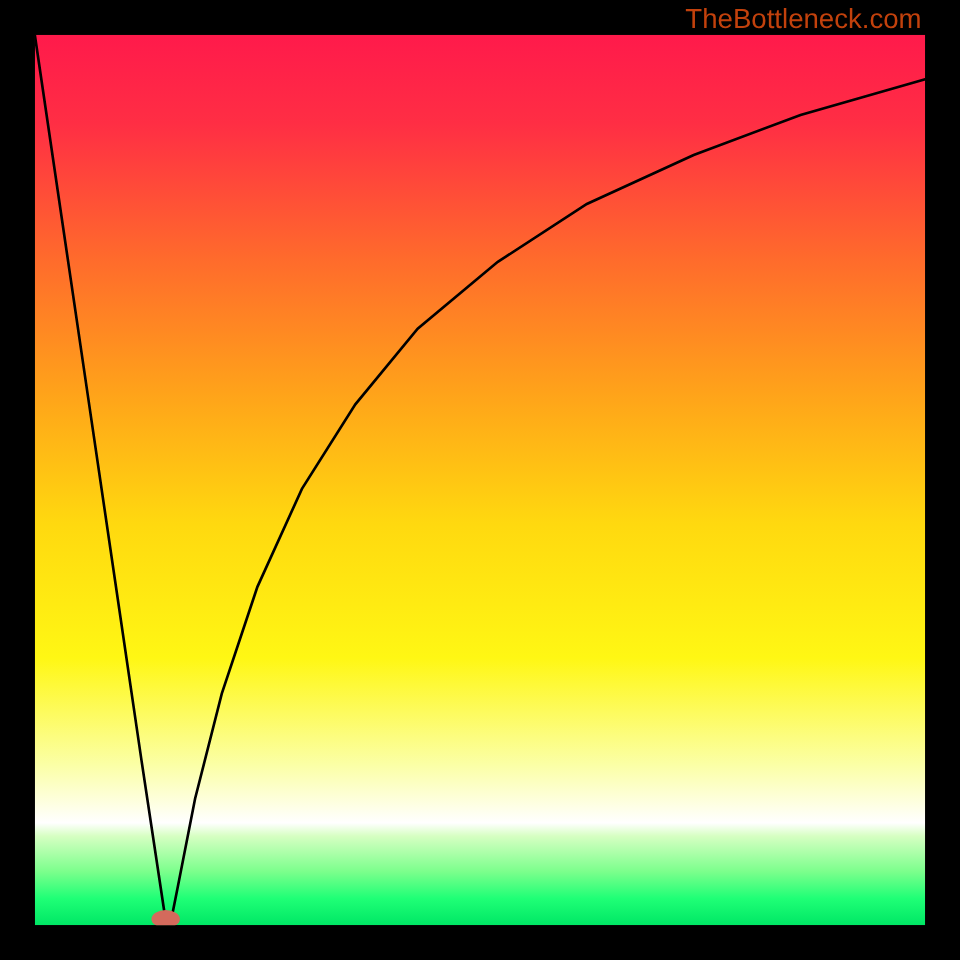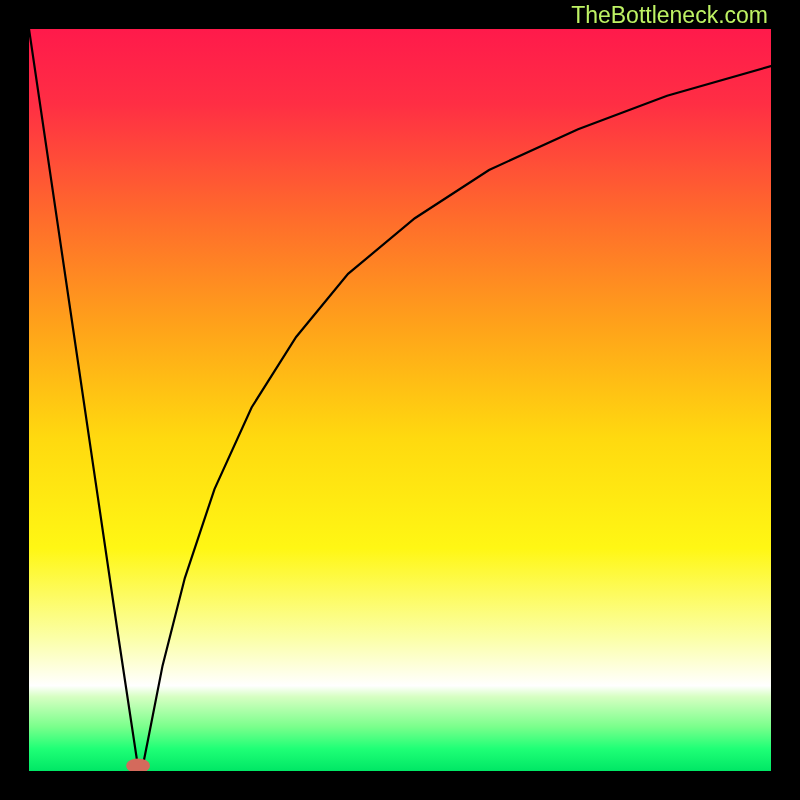--- a/index.html
+++ b/index.html
@@ -16,21 +16,21 @@
     left: 29px;
     top: 29px;
     width: 742px;
     height: 742px;
     background: #000;
   }
   .watermark {
     position: absolute;
     top: 2px;
     right: 32px;
-    color: #bef264;
+    color: #c2410c;
     font-size: 23px;
     font-weight: 500;
     letter-spacing: 0px;
     user-select: none;
   }
   svg {
     display: block;
   }
 </style>
 </head>

